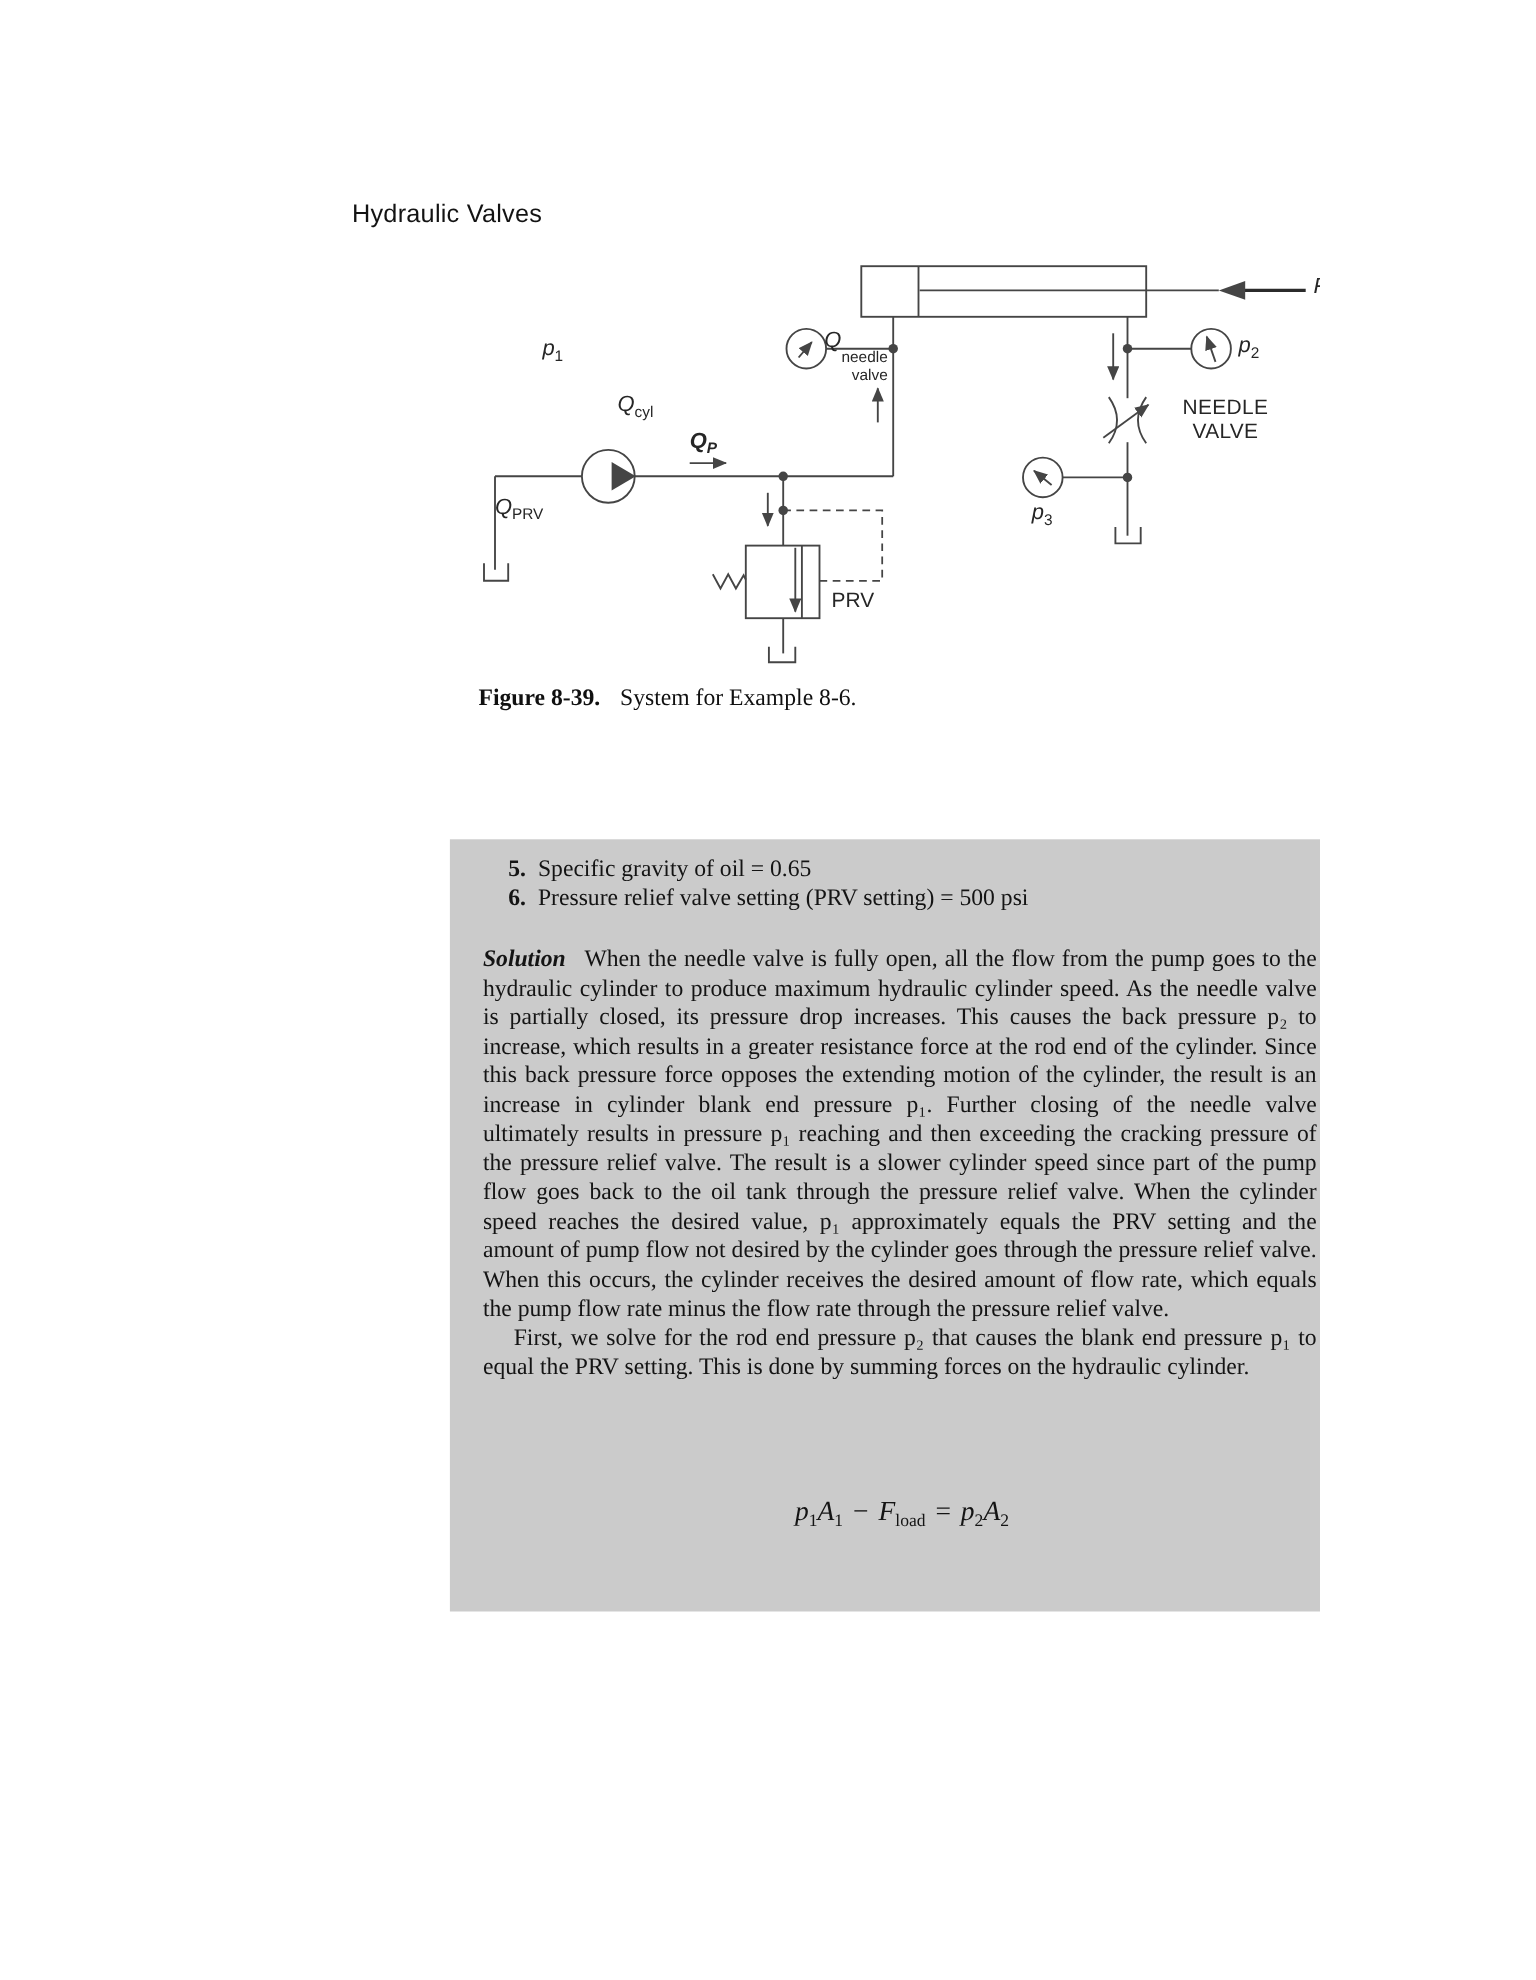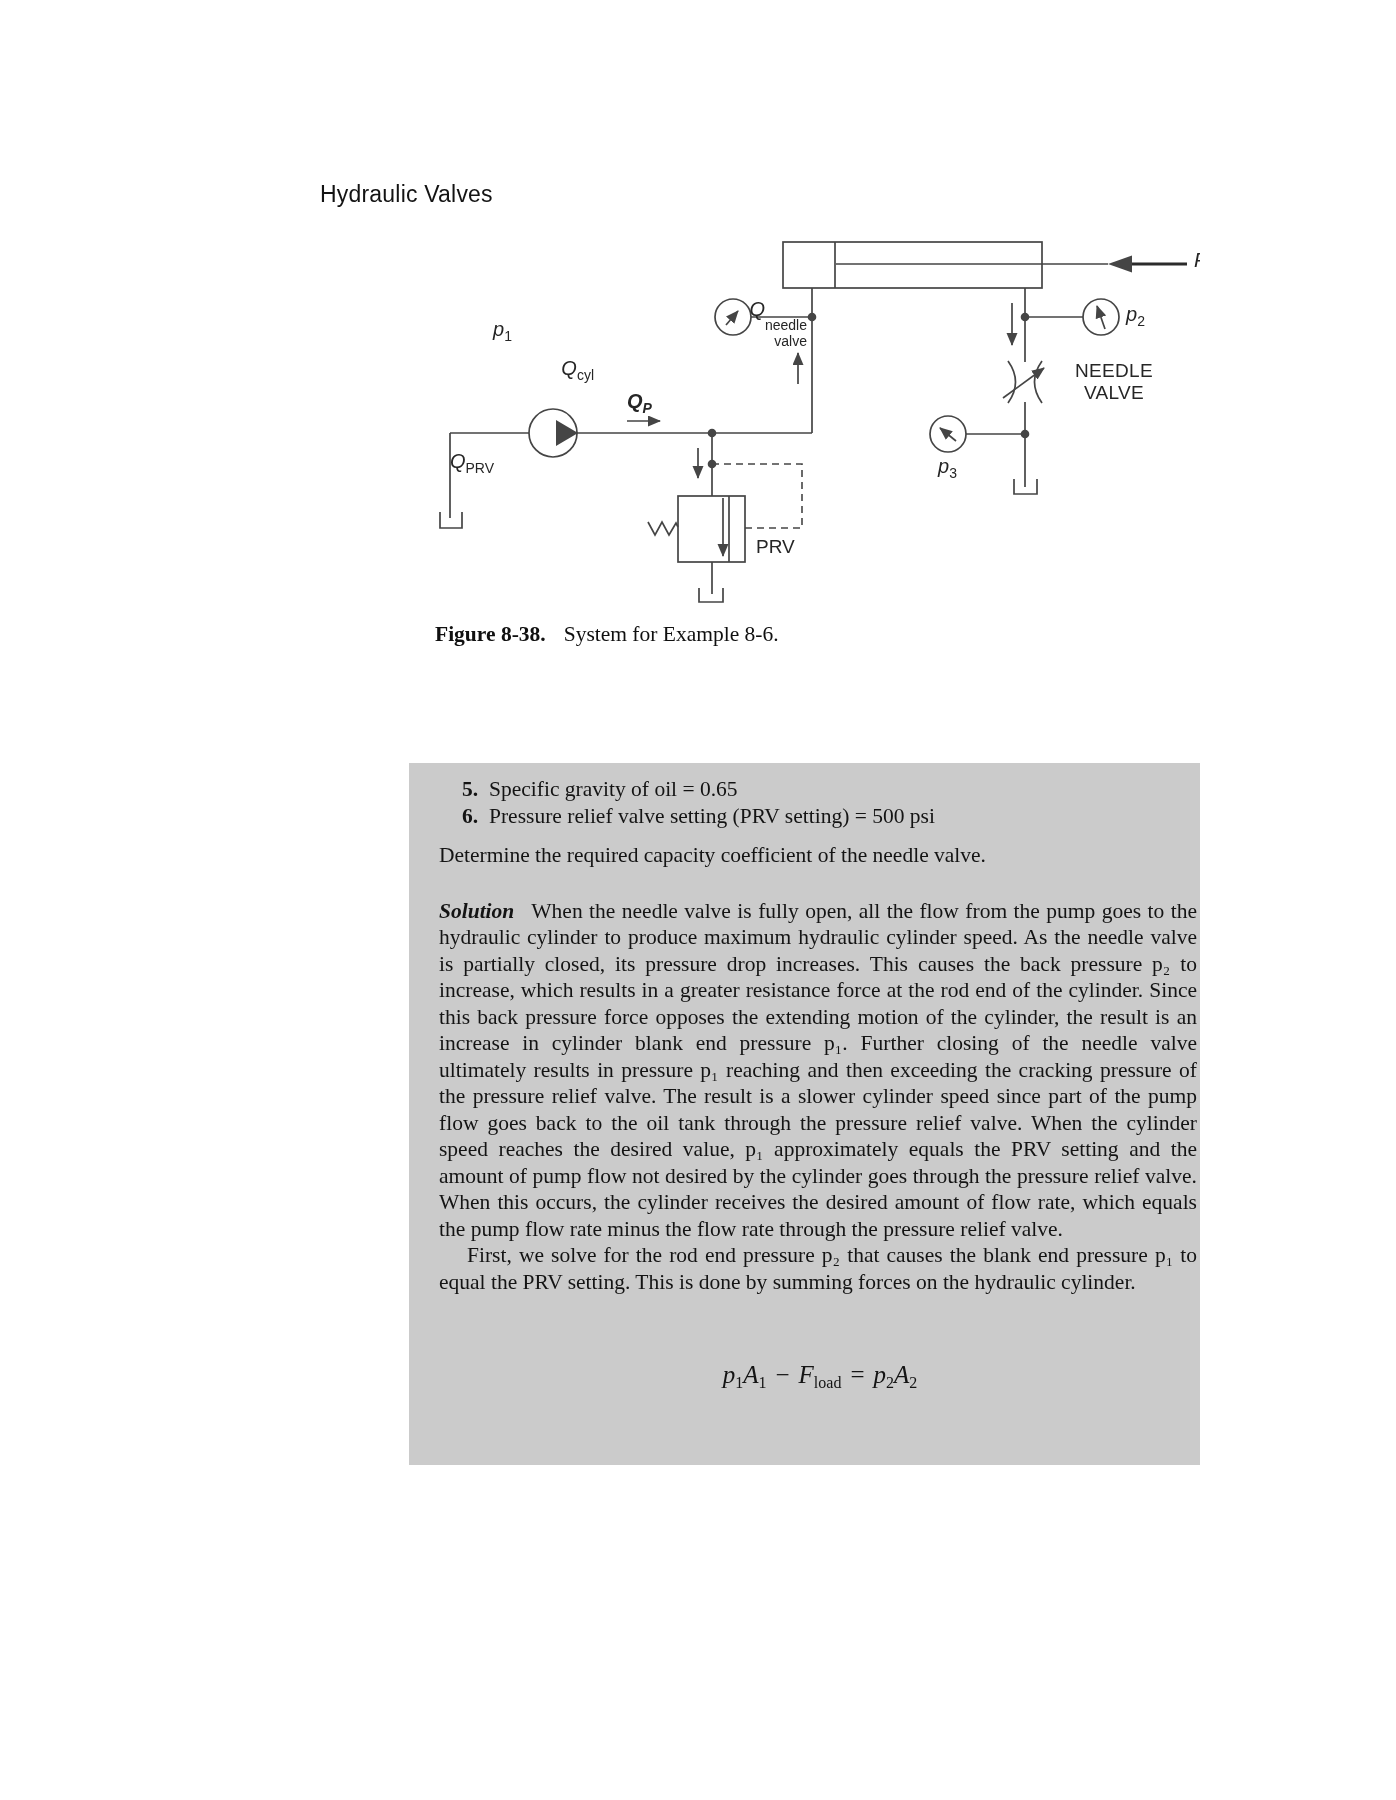--- a/index.html
+++ b/index.html
@@ -164,21 +164,21 @@
 
     <g>
       <circle class="fill" cx="812" cy="317" r="4.3"></circle>
       <circle class="fill" cx="1025" cy="317" r="4.3"></circle>
       <circle class="fill" cx="1025" cy="434" r="4.3"></circle>
       <circle class="fill" cx="712" cy="433" r="4.3"></circle>
       <circle class="fill" cx="712" cy="464" r="4.3"></circle>
     </g>
   </svg>
 
-  <div class="dlabel" style="right:688px; top:318px;"><span class="it">p</span><sub>1</sub></div>
+  <div class="dlabel" style="right:688px; top:306px;"><span class="it">p</span><sub>1</sub></div>
 
   <div class="dlabel" style="left:1126px; top:303px;"><span class="it">p</span><sub>2</sub></div>
 
   <div class="dlabel" style="left:938px; top:455px;"><span class="it">p</span><sub>3</sub></div>
 
   <div class="dlabel" style="left:627px; top:390px;font-weight:bold;"><span class="it">Q</span><sub class="it">P</sub></div>
 
   <div class="dlabel" style="right:606px; top:357px;"><span class="it">Q</span><sub>cyl</sub></div>
 
   <div class="dlabel" style="right:706px; top:450px;"><span class="it">Q</span><sub>PRV</sub></div>
@@ -188,35 +188,34 @@
         <span>valve</span>
       </span></div>
 
   <div class="dlabel" style="left:1194px; top:249px;"><span class="it">F</span><sub>load</sub></div>
 
   <div class="dlabel caps" style="left:1070px; top:360px; width:88px;"><span>NEEDLE</span><br><span>VALVE</span></div>
 
   <div class="dlabel" style="left:756px; top:536px; font-size:19px;"><span>PRV</span></div>
 
   <div class="caption">
-    <span class="cap-label">Figure 8-38.</span><span class="cap-text">System for Example 8-6.</span>
+    <span class="cap-label">Figure 8-39.</span><span class="cap-text">System for Example 8-6.</span>
   </div>
 
   <div class="graybox">
     <div class="gb-inner">
       <div class="item-row">
         <span class="item-num">5.</span>
         <span>Specific gravity of oil = 0.65</span>
       </div>
       <div class="item-row">
         <span class="item-num">6.</span>
         <span>Pressure relief valve setting (PRV setting) = 500 psi</span>
       </div>
 
-      <div class="determine">Determine the required capacity coefficient of the needle valve.</div>
 
       <div class="para first">
         <span class="sol-label">Solution</span><span>When the needle valve is fully open, all the flow from the pump goes to the hydraulic cylinder to produce maximum hydraulic cylinder speed. As the needle valve is partially closed, its pressure drop increases. This causes the back pressure p₂ to increase, which results in a greater resistance force at the rod end of the cylinder. Since this back pressure force opposes the extending motion of the cylinder, the result is an increase in cylinder blank end pressure p₁. Further closing of the needle valve ultimately results in pressure p₁ reaching and then exceeding the cracking pressure of the pressure relief valve. The result is a slower cylinder speed since part of the pump flow goes back to the oil tank through the pressure relief valve. When the cylinder speed reaches the desired value, p₁ approximately equals the PRV setting and the amount of pump flow not desired by the cylinder goes through the pressure relief valve. When this occurs, the cylinder receives the desired amount of flow rate, which equals the pump flow rate minus the flow rate through the pressure relief valve.</span>
       </div>
 
       <div class="para indent">First, we solve for the rod end pressure p₂ that causes the blank end pressure p₁ to equal the PRV setting. This is done by summing forces on the hydraulic cylinder.</div>
 
       <div class="equation">
         <span class="eq-it">p</span><sub>1</sub><span class="eq-it">A</span><sub>1</sub><span class="eq-op">−</span><span class="eq-it">F</span><sub>load</sub><span class="eq-op">=</span><span class="eq-it">p</span><sub>2</sub><span class="eq-it">A</span><sub>2</sub>
       </div>

